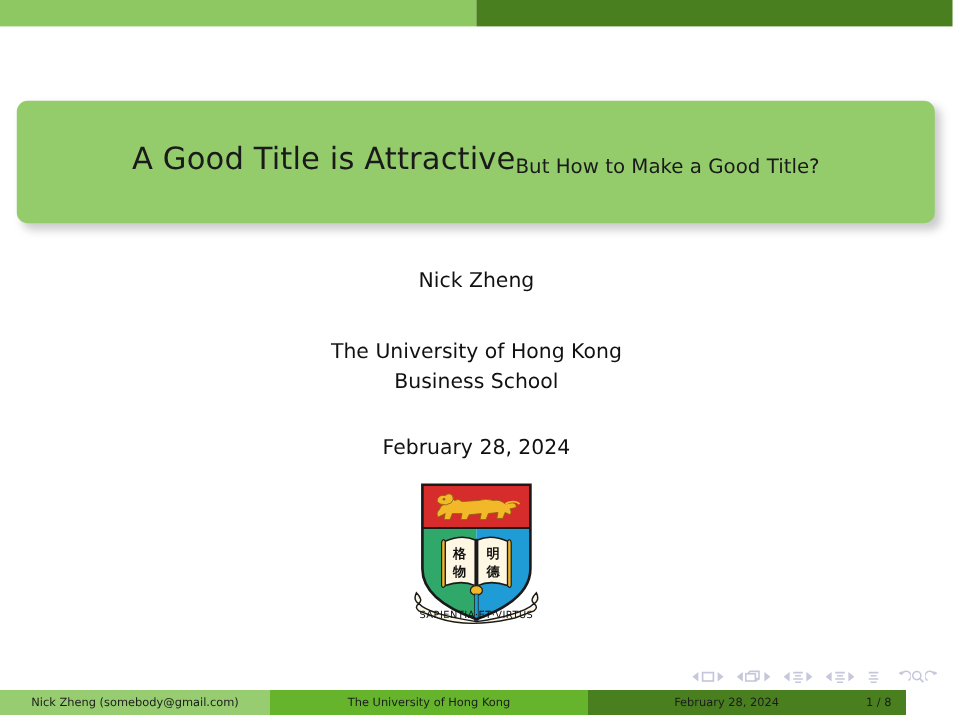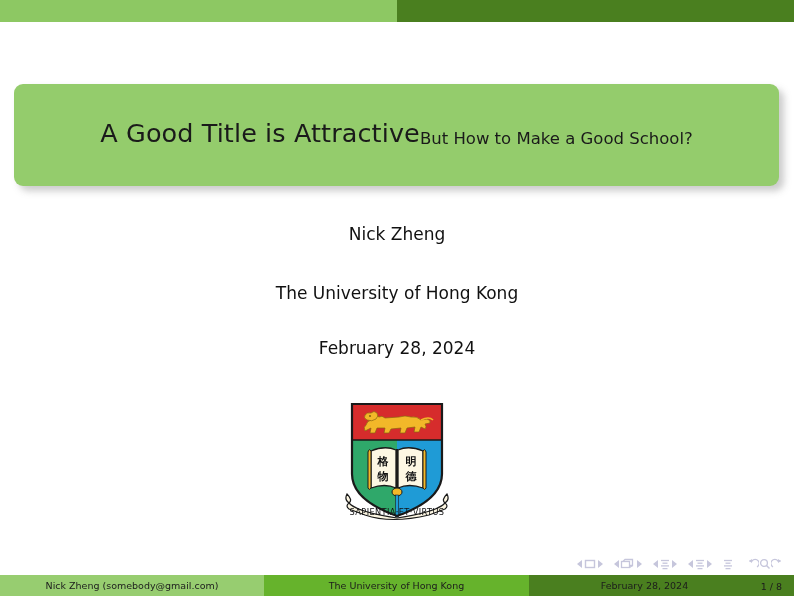--- a/index.html
+++ b/index.html
@@ -125,21 +125,21 @@
     position: absolute;
     left: 0;
     top: 575px;
     width: 794px;
     height: 21px;
     display: flex;
     font-size: 9.5px;
     color: #1c1c1c;
   }
   #foot-author {
-    width: 264px;
+    width: 225px;
     background: #97cd70;
     display: flex;
     align-items: center;
     justify-content: center;
   }
   #foot-inst {
     width: 265px;
     background: #66b32c;
     display: flex;
     align-items: center;
@@ -171,27 +171,28 @@
 
 <div id="slide">
 
   <div id="headbar">
     <div id="headbar-left"></div>
     <div id="headbar-right"></div>
   </div>
 
   <div id="titlebox">
     <div id="title-main">A Good Title is Attractive</div>
-    <div id="title-sub">But How to Make a Good School?</div>
+    <div id="title-sub">But How to Make a Good Title?</div>
   </div>
 
   <div id="meta">
     <div id="author">Nick Zheng</div>
     <div id="institute">
       <div>The University of Hong Kong</div>
+      <div>Business School</div>
     </div>
     <div id="date">February 28, 2024</div>
   </div>
 
   <div id="crest">
     <svg viewBox="0 0 112 126" width="112" height="126">
 
       <defs>
         <clipPath id="shieldclip">
           <path d="M11 8 L101 8 L101 78 Q101 104 56 120 Q11 104 11 78 Z"></path>

